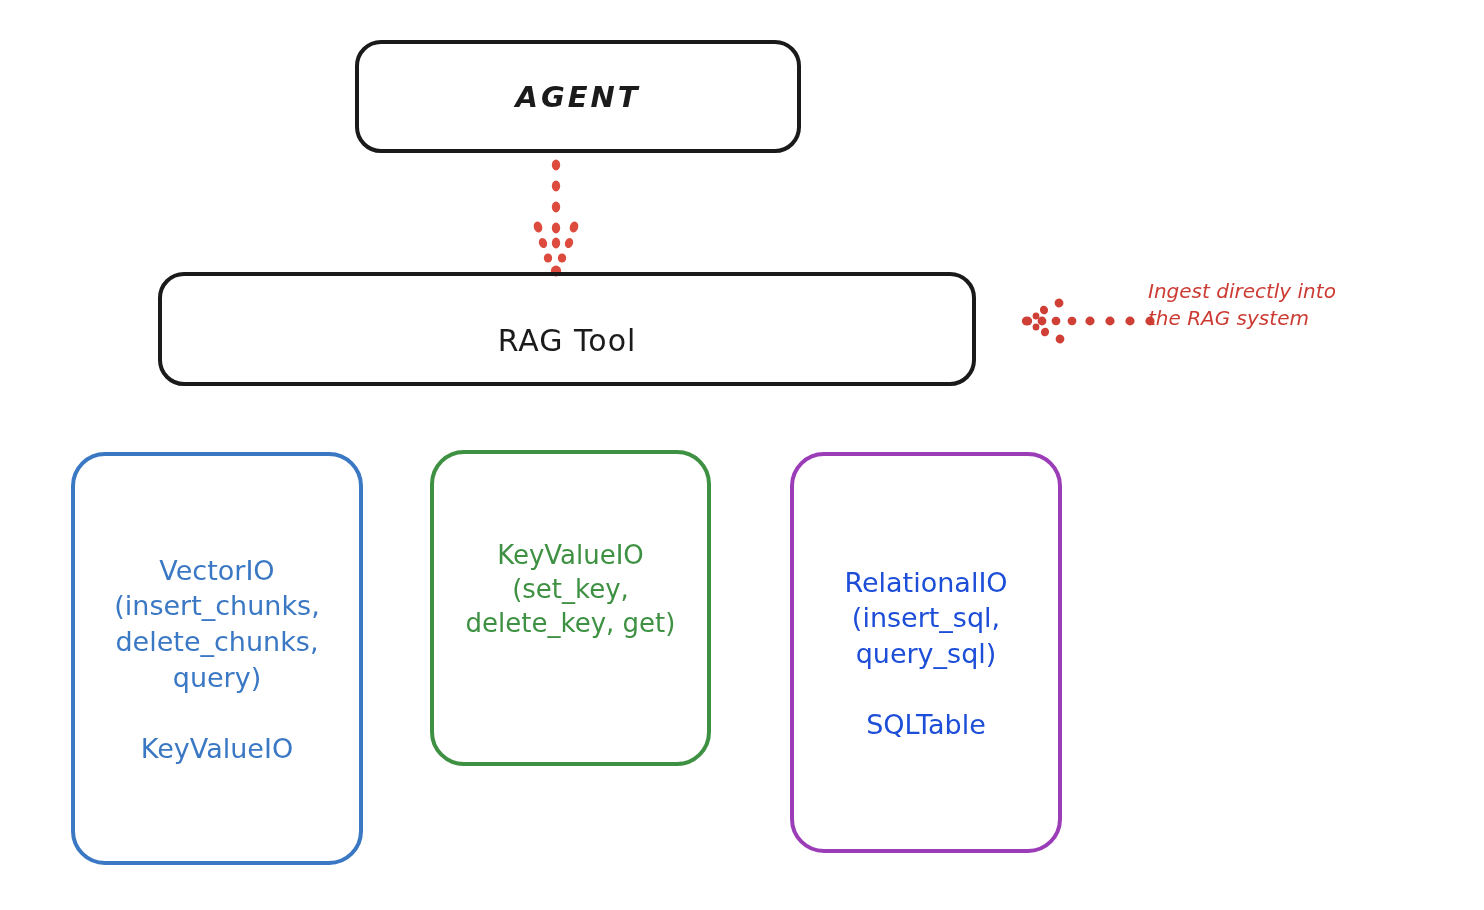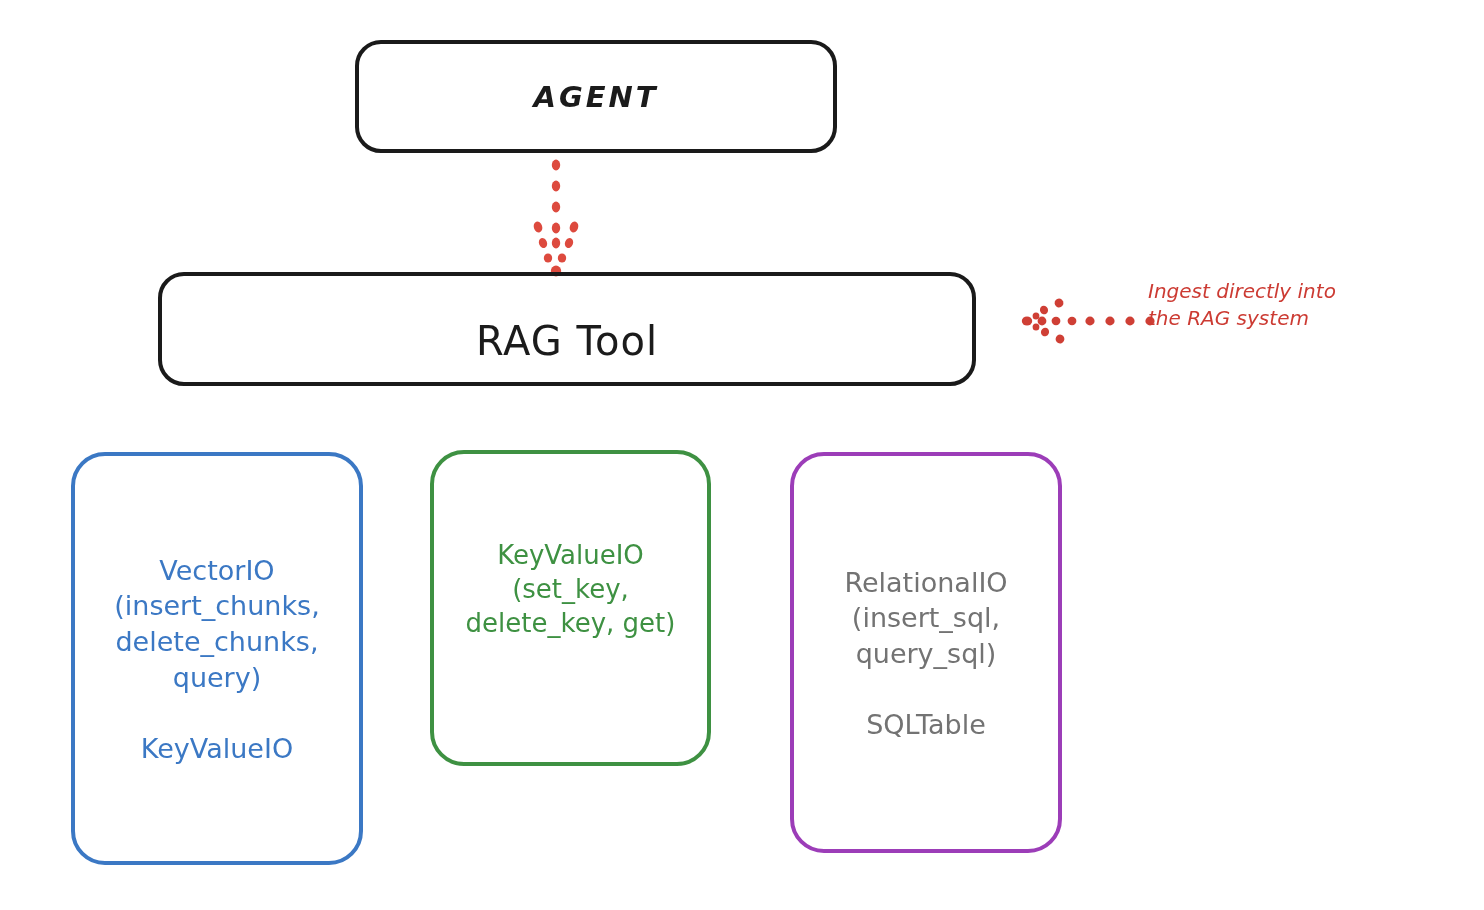--- a/index.html
+++ b/index.html
@@ -28,21 +28,21 @@
     align-items: center;
     justify-content: center;
     background: transparent;
     text-align: center;
   }
 
   
   .node-agent {
     left: 355px;
     top: 40px;
-    width: 482px;
+    width: 446px;
     height: 113px;
     border: 4px solid #1a1a1a;
     border-radius: 26px;
   }
   .node-ragtool {
     left: 158px;
     top: 272px;
     width: 818px;
     height: 114px;
     border: 4px solid #1a1a1a;
@@ -53,21 +53,21 @@
     color: #1b1b1b;
     letter-spacing: 0.5px;
   }
   .label-agent {
     font-size: 29px;
     font-style: italic;
     font-weight: 600;
     letter-spacing: 3px;
   }
   .label-ragtool {
-    font-size: 40px;
+    font-size: 30px;
     font-weight: 500;
     letter-spacing: 1px;
     margin-top: 23px;
   }
 
   
   .node-leaf {
     border-width: 4px;
     border-style: solid;
     border-radius: 34px;
@@ -88,21 +88,21 @@
     height: 316px;
     border-color: #3e9142;
     color: #3e9142;
   }
   .node-relational {
     left: 790px;
     top: 452px;
     width: 272px;
     height: 401px;
     border-color: #9c3db8;
-    color: #737373;
+    color: #1d4ed8;
   }
   .leaf-body {
     display: flex;
     flex-direction: column;
     align-items: center;
     justify-content: center;
     width: 100%;
   }
   .leaf-api {
     font-size: 27px;

